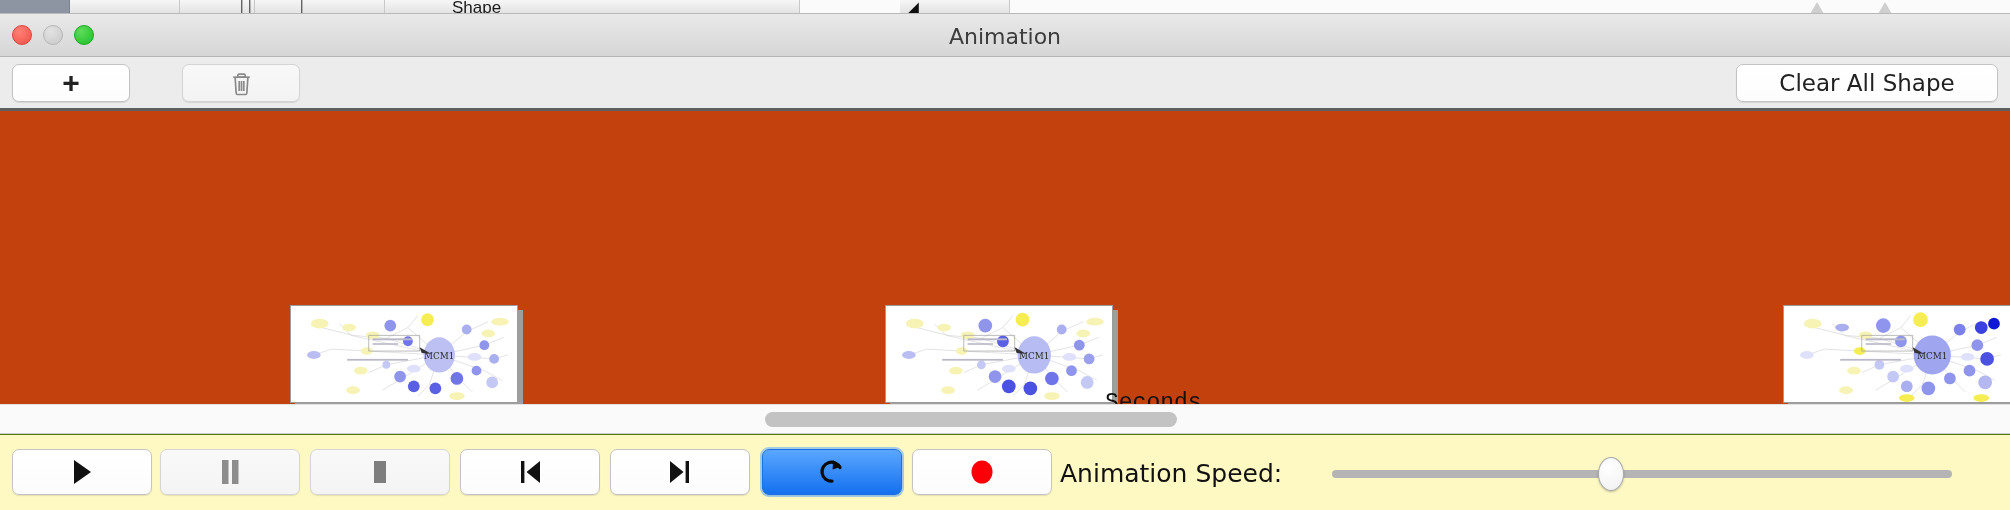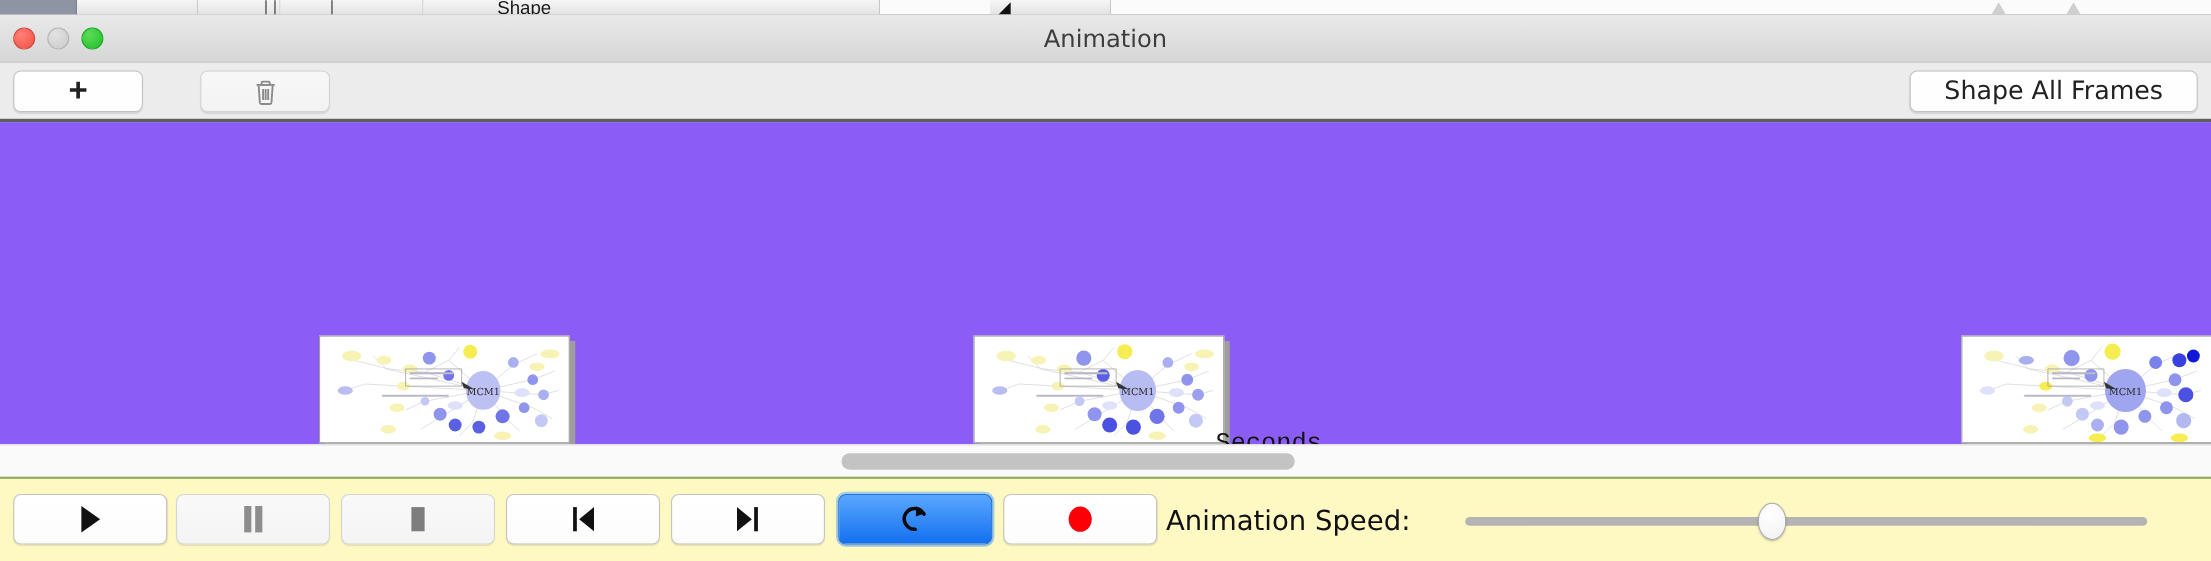--- a/index.html
+++ b/index.html
@@ -83,21 +83,21 @@
   }
   #btn-add    { left: 12px;  width: 118px; }
   #btn-delete { left: 182px; width: 118px; }
   #btn-clear  { right: 12px; width: 262px; font-size: 23px; font-family: "DejaVu Sans", sans-serif; }
   .plus-glyph { font-size: 30px; font-weight: bold; line-height: 1; }
   .trash-svg { display: block; }
 
   
   #timeline {
     position: relative; flex: 1 1 auto;
-    background: #8b5cf6; overflow: hidden;
+    background: #c2410c; overflow: hidden;
   }
 
   
   .frame {
     position: absolute;
     width: 228px; height: 98px;
     background: #ffffff;
     border: 1px solid #9c9c9c;
     box-shadow: 5px 5px 0 0 #9e9e9e;
     overflow: hidden;
@@ -195,21 +195,21 @@
     <div class="tb-btn disabled" id="btn-delete">
       <span>
         <svg class="trash-svg" width="23" height="25" viewBox="0 0 23 25" fill="none" stroke="#8a8a8a" stroke-width="1.7">
           <path d="M3.2 6.2h16.6"></path>
           <path d="M9 3.2h5c.7 0 1.2.5 1.2 1.2v1.8H7.8V4.4c0-.7.5-1.2 1.2-1.2z"></path>
           <path d="M5.1 6.2l1.1 16c.05.8.6 1.3 1.3 1.3h8c.7 0 1.25-.5 1.3-1.3l1.1-16"></path>
           <path d="M9.2 10v10M11.5 10v10M13.8 10v10"></path>
         </svg>
       </span>
     </div>
-    <div class="tb-btn" id="btn-clear">Shape All Frames</div>
+    <div class="tb-btn" id="btn-clear">Clear All Shape</div>
   </div>
 
   <div id="timeline">
 
     <div class="frame" style="left:290px; top:194px;">
       <svg viewBox="0 0 228 98">
         <g stroke="#cfcfcf" stroke-width=".6" fill="none">
           <path d="M150 50 L96 33 M150 50 L118 22 M150 50 L178 26 M150 50 L196 40 M150 50 L205 54
                    M150 50 L196 66 M150 50 L170 74 M150 50 L140 80 M150 50 L112 74 M150 50 L96 60
                    M150 50 L60 30 M150 50 L40 44 M30 22 L62 30 M62 30 L96 33 M96 33 L118 22

